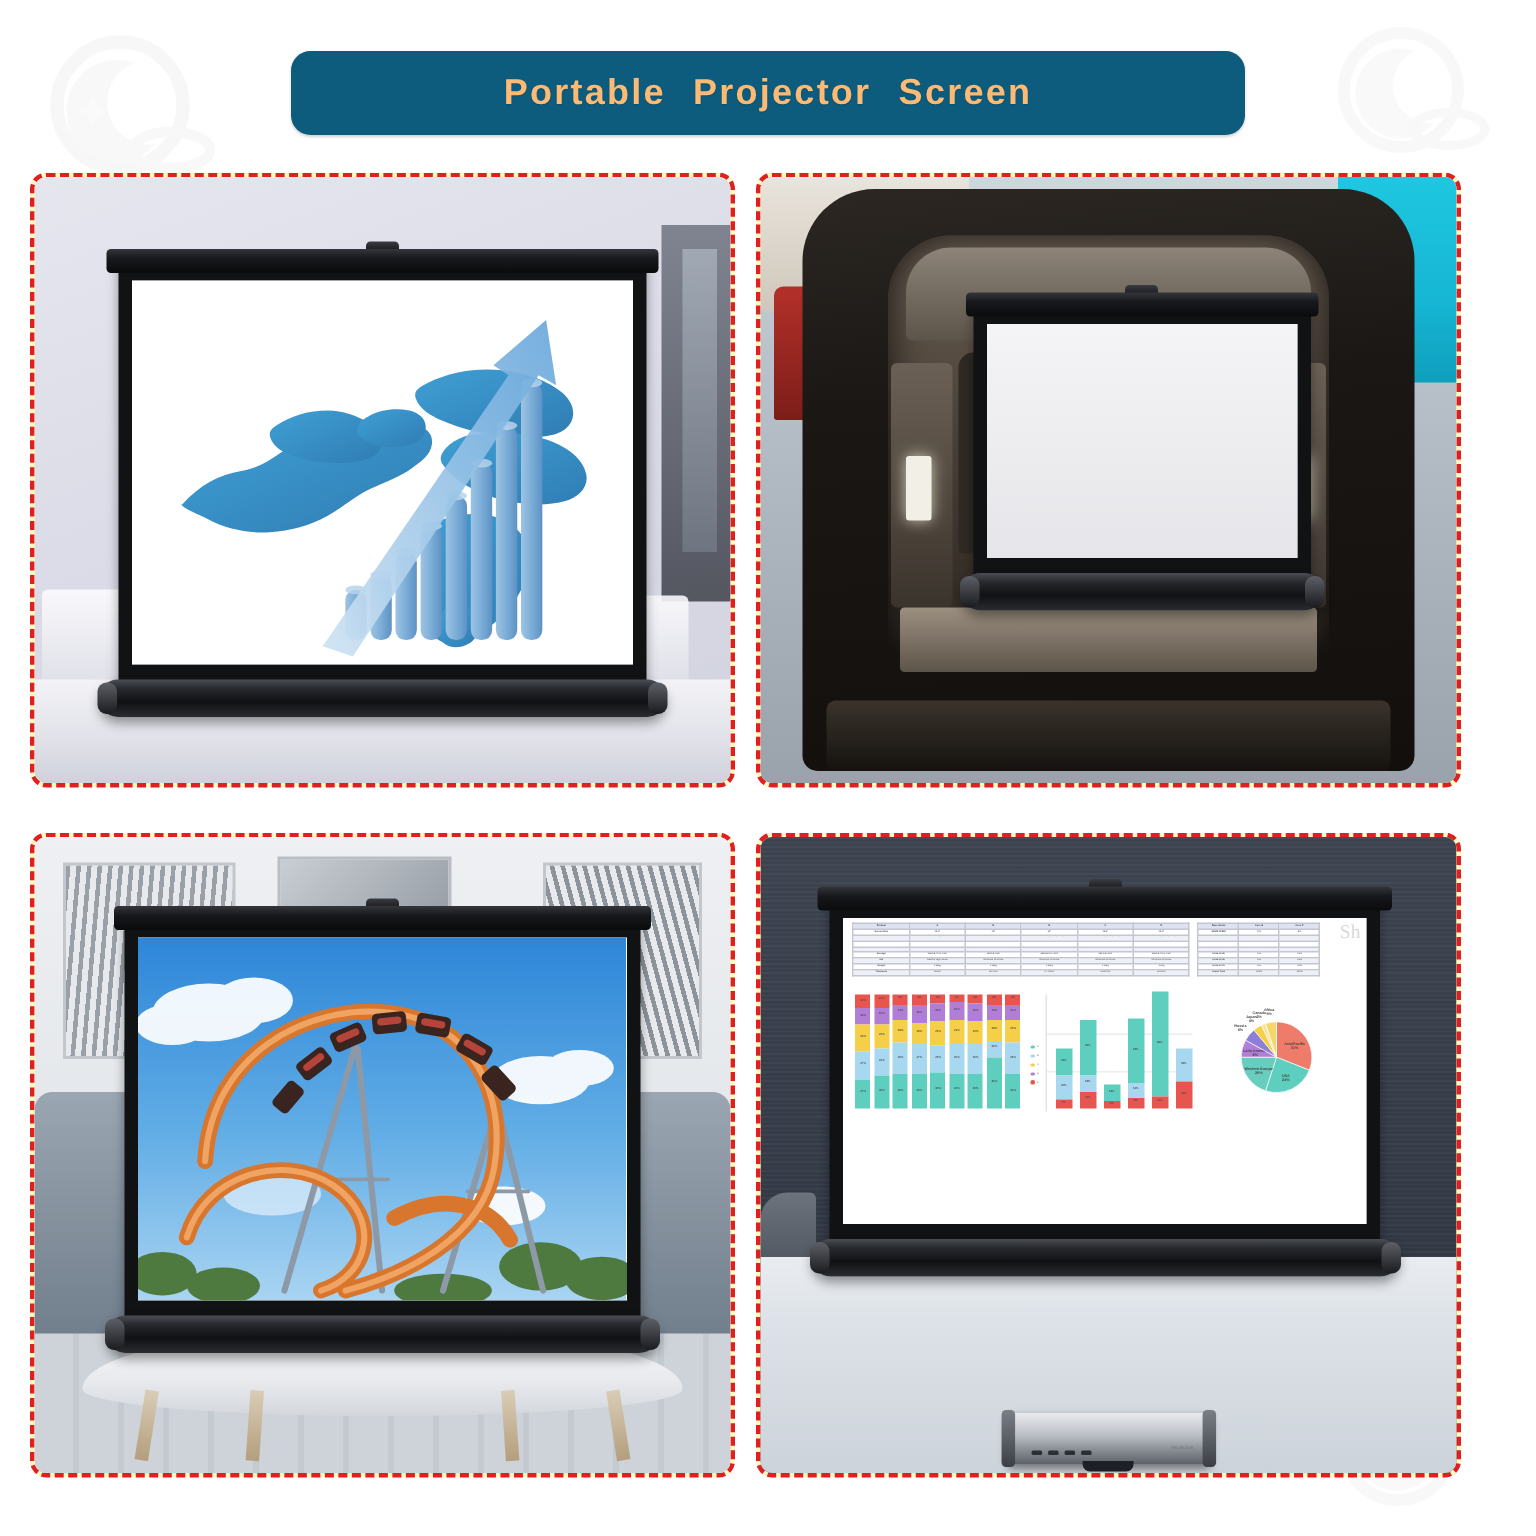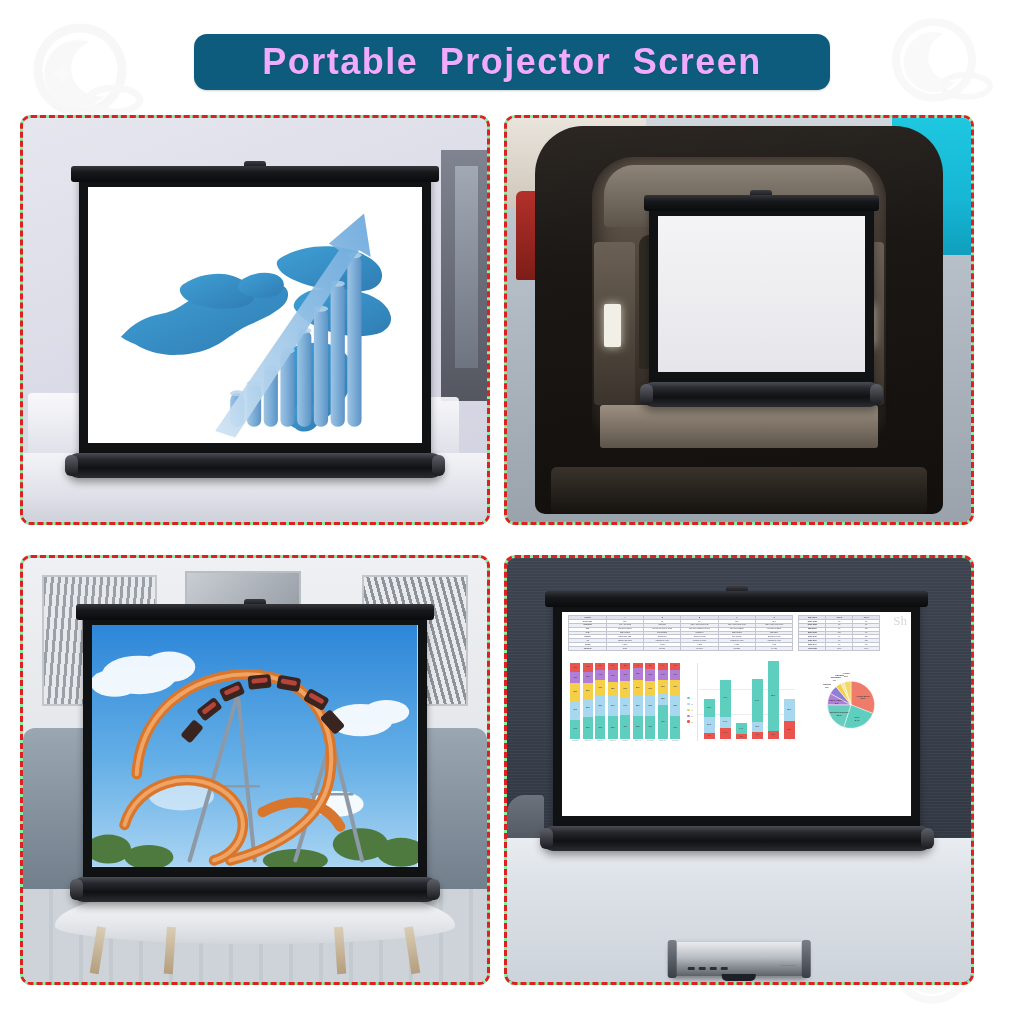--- a/index.html
+++ b/index.html
@@ -13,31 +13,31 @@
   .wm{position:absolute;pointer-events:none;opacity:.55;}
   .wm svg{display:block;}
   
   #title-banner{
     position:absolute;left:194px;top:34px;width:636px;height:56px;
     background:#0d5c7d;border-radius:13px;
     display:flex;align-items:center;justify-content:center;
     box-shadow:0 1px 2px rgba(0,0,0,.18);
   }
   #title-banner .txt{
-    color:#f0abfc;font-size:36px;font-weight:bold;letter-spacing:1.5px;
+    color:#fdba74;font-size:24px;font-weight:bold;letter-spacing:1.5px;
     word-spacing:10px;line-height:1;white-space:nowrap;
     text-shadow:0 1px 1px rgba(0,0,0,.15);
   }
   
   #panel-grid{
     position:absolute;left:20px;top:115px;width:984px;height:884px;
   }
   .panel{
     position:absolute;border:3px dashed #e02020;border-radius:11px;
-    overflow:hidden;background:#86efac;
+    overflow:hidden;background:#fef9c3;
   }
   #panel-map       {left:0px;   top:0px;   width:464px;height:404px;}
   #panel-car       {left:484px; top:0px;   width:464px;height:404px;}
   #panel-coaster   {left:0px;   top:440px; width:464px;height:424px;}
   #panel-dashboard {left:484px; top:440px; width:464px;height:424px;}
   .pinner{position:absolute;inset:0;overflow:hidden;}
 
   
   .p1-wall{position:absolute;inset:0;background:linear-gradient(160deg,#e6e6ef 0%,#dcdce8 45%,#d2d3e0 100%);}
   .p1-window{position:absolute;right:0;top:8%;width:10%;height:62%;

